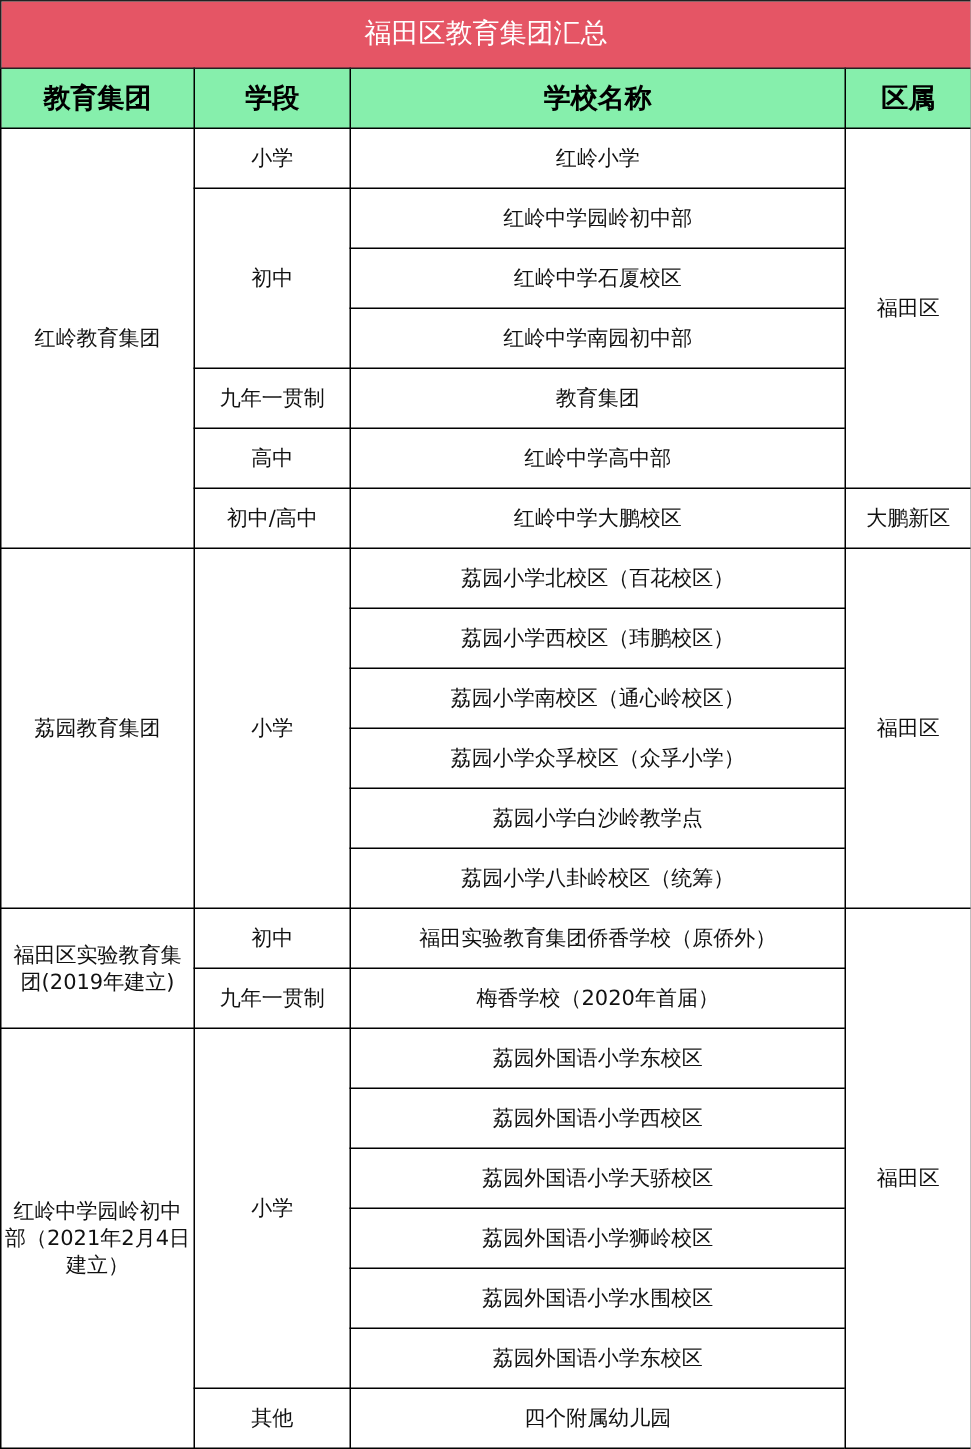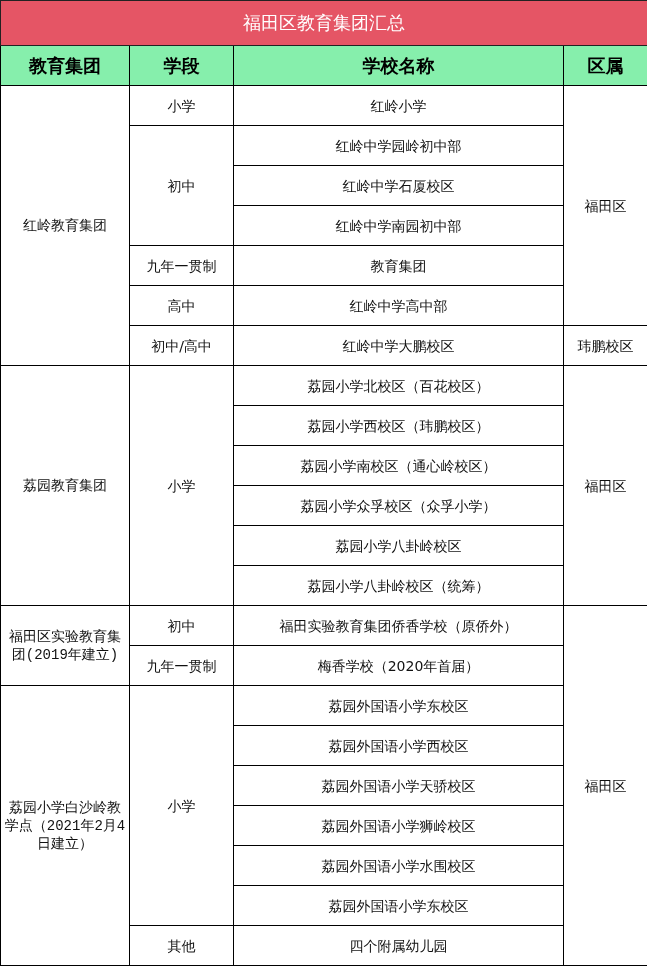--- a/index.html
+++ b/index.html
@@ -2,21 +2,21 @@
 <html><head>
 <meta charset="utf-8">
 <style>
   html, body { margin:0; padding:0; background:#ffffff; }
   body { width:647px; height:966px; overflow:hidden; font-family:"DejaVu Sans", sans-serif; }
   table { border-collapse:collapse; width:647px; table-layout:fixed; }
   td, th { border:1px solid #000; text-align:center; vertical-align:middle; padding:0; color:#111; font-size:14px; font-weight:normal; line-height:18px; }
   .title { background:#e55565; color:#fff; font-size:18px; height:44px; border:1px solid #222; }
   .hdr th { background:#86efac; font-size:18px; font-weight:bold; height:39px; color:#000; }
   .row td { height:39px;margin-top:16px; }
-  .grp { padding:0 2px;font-family:Liberation Mono, monospace; }
+  .grp { padding:0 2px; }
 </style>
 </head>
 <body>
 
 <table>
   <colgroup>
       <col style="width:129px">
       <col style="width:104px">
       <col style="width:330px">
       <col style="width:84px">
@@ -52,58 +52,58 @@
     <td>九年一贯制</td>
     <td>教育集团</td>
   </tr>
   <tr class="row">
     <td>高中</td>
     <td>红岭中学高中部</td>
   </tr>
   <tr class="row">
     <td>初中/高中</td>
     <td>红岭中学大鹏校区</td>
-    <td>玮鹏校区</td>
+    <td>大鹏新区</td>
   </tr>
 
   <tr class="row">
     <td rowspan="6" class="grp">荔园教育集团</td>
     <td rowspan="6">小学</td>
     <td>荔园小学北校区（百花校区）</td>
     <td rowspan="6">福田区</td>
   </tr>
   <tr class="row">
         <td>荔园小学西校区（玮鹏校区）</td>
       </tr>
   <tr class="row">
         <td>荔园小学南校区（通心岭校区）</td>
       </tr>
   <tr class="row">
         <td>荔园小学众孚校区（众孚小学）</td>
       </tr>
   <tr class="row">
-        <td>荔园小学八卦岭校区</td>
+        <td>荔园小学白沙岭教学点</td>
       </tr>
   <tr class="row">
         <td>荔园小学八卦岭校区（统筹）</td>
       </tr>
 
   <tr class="row">
     <td rowspan="2" class="grp">福田区实验教育集团(2019年建立)</td>
     <td>初中</td>
     <td>福田实验教育集团侨香学校（原侨外）</td>
     <td rowspan="9">福田区</td>
   </tr>
   <tr class="row">
     <td>九年一贯制</td>
     <td>梅香学校（2020年首届）</td>
   </tr>
 
   <tr class="row">
-    <td rowspan="7" class="grp">荔园小学白沙岭教学点（2021年2月4日建立）</td>
+    <td rowspan="7" class="grp">红岭中学园岭初中部（2021年2月4日建立）</td>
     <td rowspan="6">小学</td>
     <td>荔园外国语小学东校区</td>
   </tr>
   <tr class="row">
         <td>荔园外国语小学西校区</td>
       </tr>
   <tr class="row">
         <td>荔园外国语小学天骄校区</td>
       </tr>
   <tr class="row">

